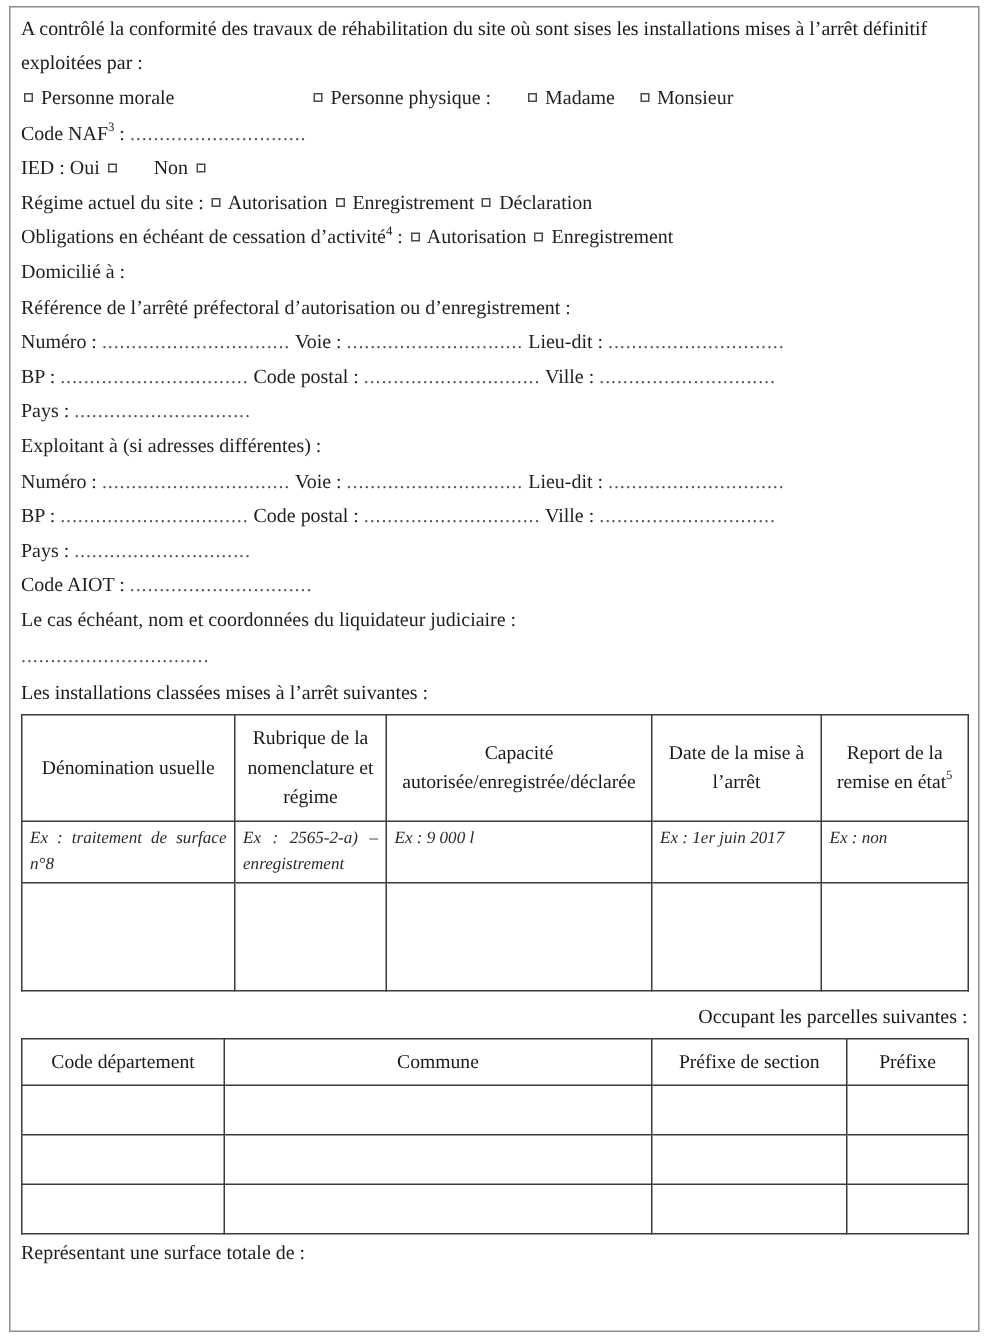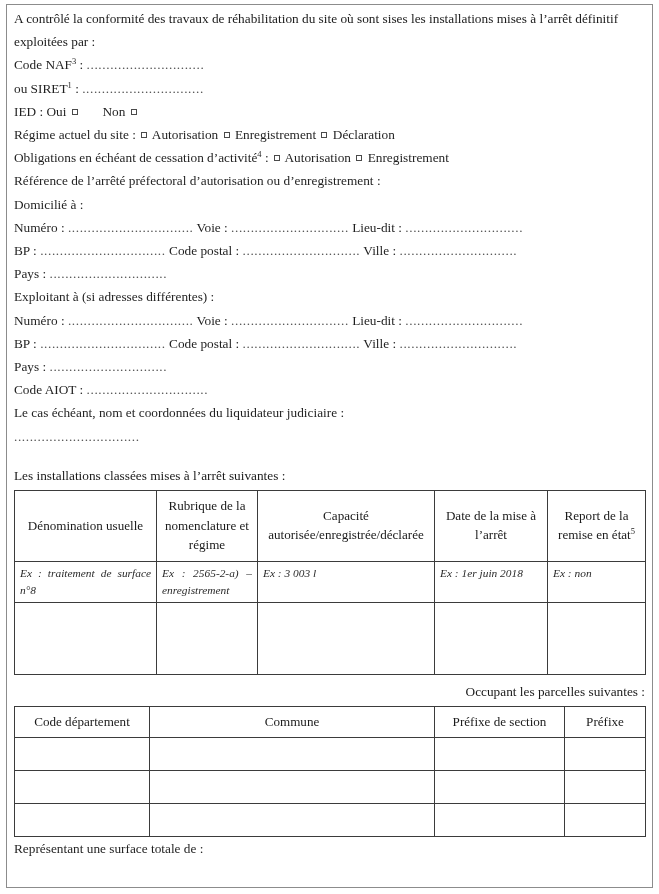--- a/index.html
+++ b/index.html
@@ -94,43 +94,53 @@
     font-size: 11.4px;
     line-height: 17px;
     color: #2a2a2a;
     text-align: justify;
   }
   td.blank { height: 72px; }
   td.blank2 { height: 33px; }
   .tbl-caption {
     font-size: 13.3px;
     line-height: 23.2px;
-    margin-top: 16px;
+    margin-top: 2px;
   }
   .after-table { margin-top: 5px; text-align: right; }
 </style>
 </head>
 <body>
 
 <div class="page">
   <div class="page-frame"></div>
 
   <div class="content">
 
     <p class="intro">A contrôlé la conformité des travaux de réhabilitation du site où sont sises les installations mises à l’arrêt définitif exploitées par :</p>
 
+    <div class="line">
+      <span class="cb"></span>
+      <span>Personne morale</span>
+      <span class="gap-options"></span>
+      <span class="cb"></span>
+      <span>Personne physique :</span>
+      <span class="gap-small"></span>
+      <span class="cb"></span>
+      <span>Madame</span>
+      <span class="gap-tiny"></span>
+      <span class="cb"></span>
+      <span>Monsieur</span>
+    </div>
 
 
     <div class="line">
       <span>Code NAF</span><sup>3</sup><span> : </span><span class="dots">..............................</span>
     </div>
 
-    <div class="line">
-      <span>ou SIRET</span><sup>1</sup><span> : </span><span class="dots">...............................</span>
-    </div>
 
     <div class="line">
       <span>IED :</span>
       <span>Oui</span>
       <span class="cb"></span>
       <span class="gap-small"></span>
       <span>Non</span>
       <span class="cb"></span>
     </div>
 
@@ -145,23 +155,23 @@
     </div>
 
     <div class="line">
       <span>Obligations en échéant de cessation d’activité</span><sup>4</sup><span> : </span>
       <span class="cb"></span>
       <span>Autorisation</span>
       <span class="cb"></span>
       <span>Enregistrement</span>
     </div>
 
+    <div class="line">Domicilié à :</div>
+
     <div class="line">Référence de l’arrêté préfectoral d’autorisation ou d’enregistrement :</div>
-
-    <div class="line">Domicilié à :</div>
 
     <div class="line">
       <span>Numéro : </span><span class="dots">................................</span>
       <span>Voie : </span><span class="dots">..............................</span>
       <span>Lieu-dit : </span><span class="dots">..............................</span>
     </div>
 
     <div class="line">
       <span>BP : </span><span class="dots">................................</span>
       <span>Code postal : </span><span class="dots">..............................</span>
@@ -215,22 +225,22 @@
           <th>Rubrique de la nomenclature et régime</th>
           <th>Capacité autorisée/enregistrée/déclarée</th>
           <th>Date de la mise à l’arrêt</th>
           <th><span>Report de la remise en état</span><sup>5</sup></th>
         </tr>
       </thead>
       <tbody>
         <tr>
           <td class="example">Ex : traitement de surface n°8</td>
           <td class="example">Ex : 2565-2-a) – enregistrement</td>
-          <td class="example">Ex : 3 003 l</td>
-          <td class="example">Ex : 1er juin 2018</td>
+          <td class="example">Ex : 9 000 l</td>
+          <td class="example">Ex : 1er juin 2017</td>
           <td class="example">Ex : non</td>
         </tr>
         <tr>
           <td class="blank"></td>
           <td class="blank"></td>
           <td class="blank"></td>
           <td class="blank"></td>
           <td class="blank"></td>
         </tr>
       </tbody>

